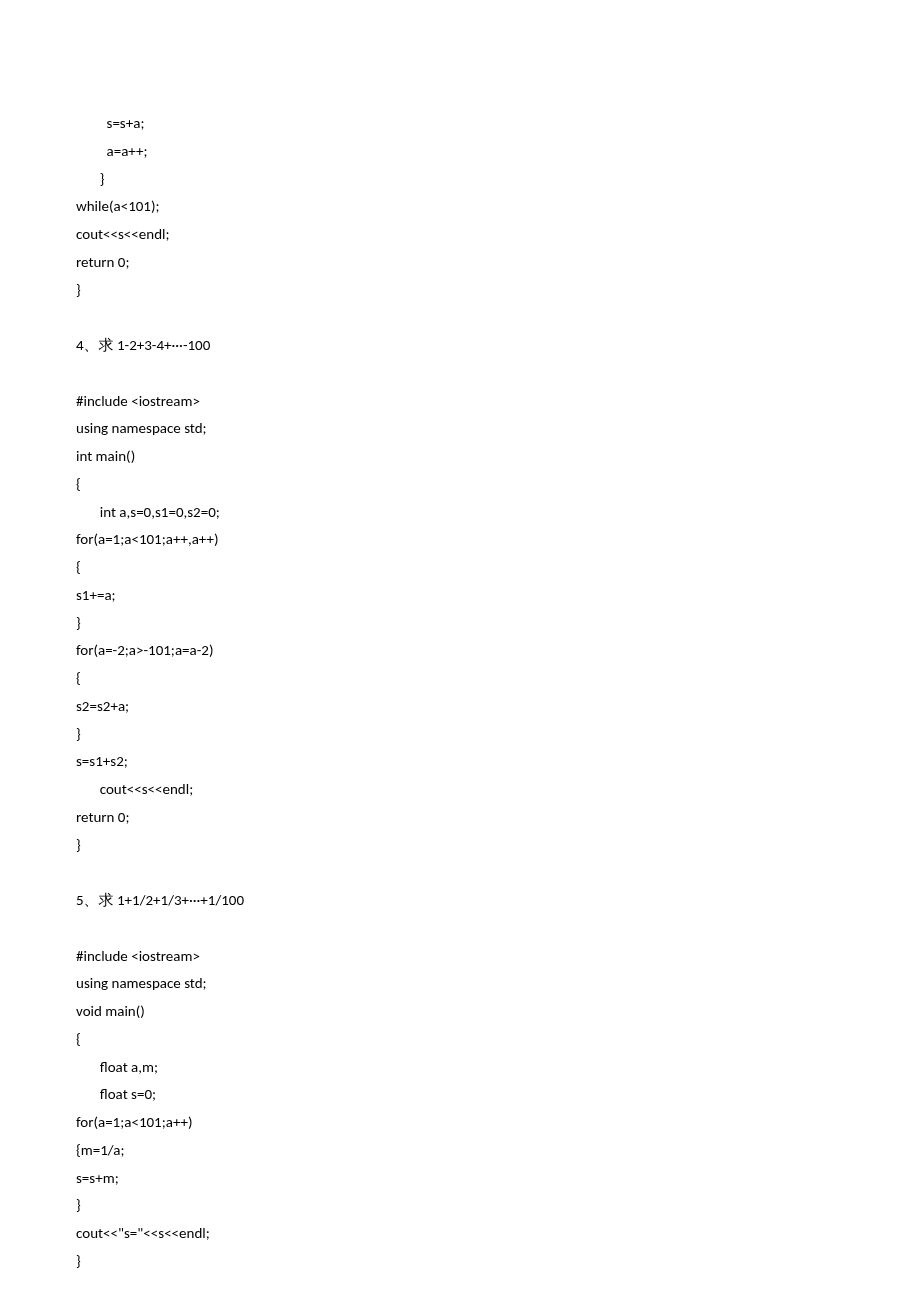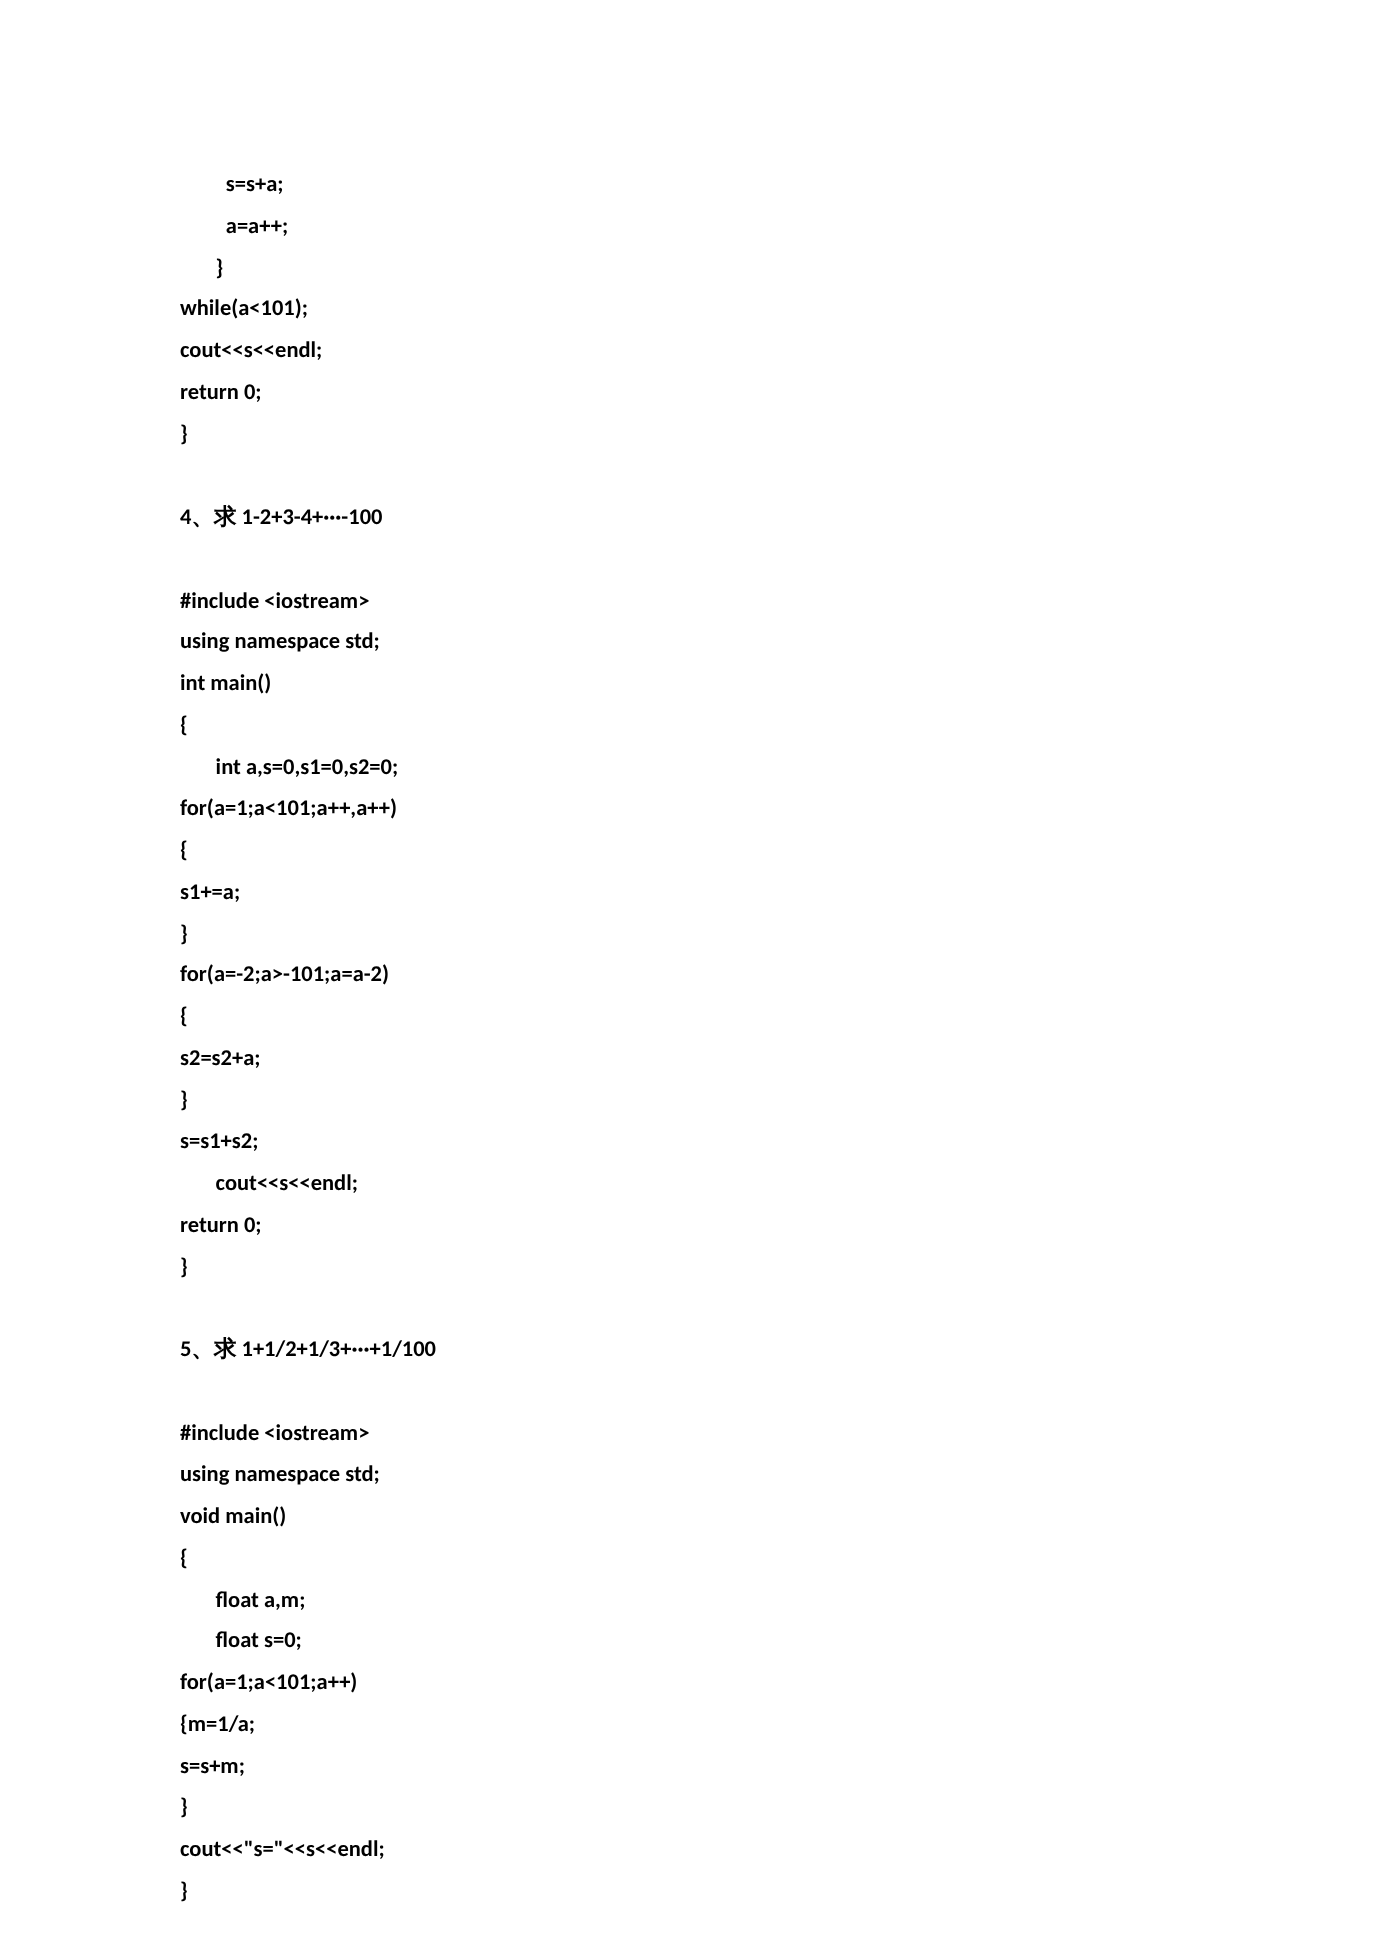--- a/index.html
+++ b/index.html
@@ -7,23 +7,22 @@
     padding: 0;
     background: #ffffff;
     width: 920px;
     height: 1302px;
     font-family: "Calibri", "Microsoft YaHei", sans-serif;
     font-size: 15px;
     color: #000000;
     line-height: 1.85;
   }
   .page {
-    padding: 110px 0 0 120px;
+    padding: 110px 0 0 76px;
     white-space: pre;
-    font-weight: bold;
   }
 </style>
 </head>
 <body>
 
 <div class="page"><span>         s=s+a;
          a=a++;
        }
 while(a&lt;101);
 cout&lt;&lt;s&lt;&lt;endl;

